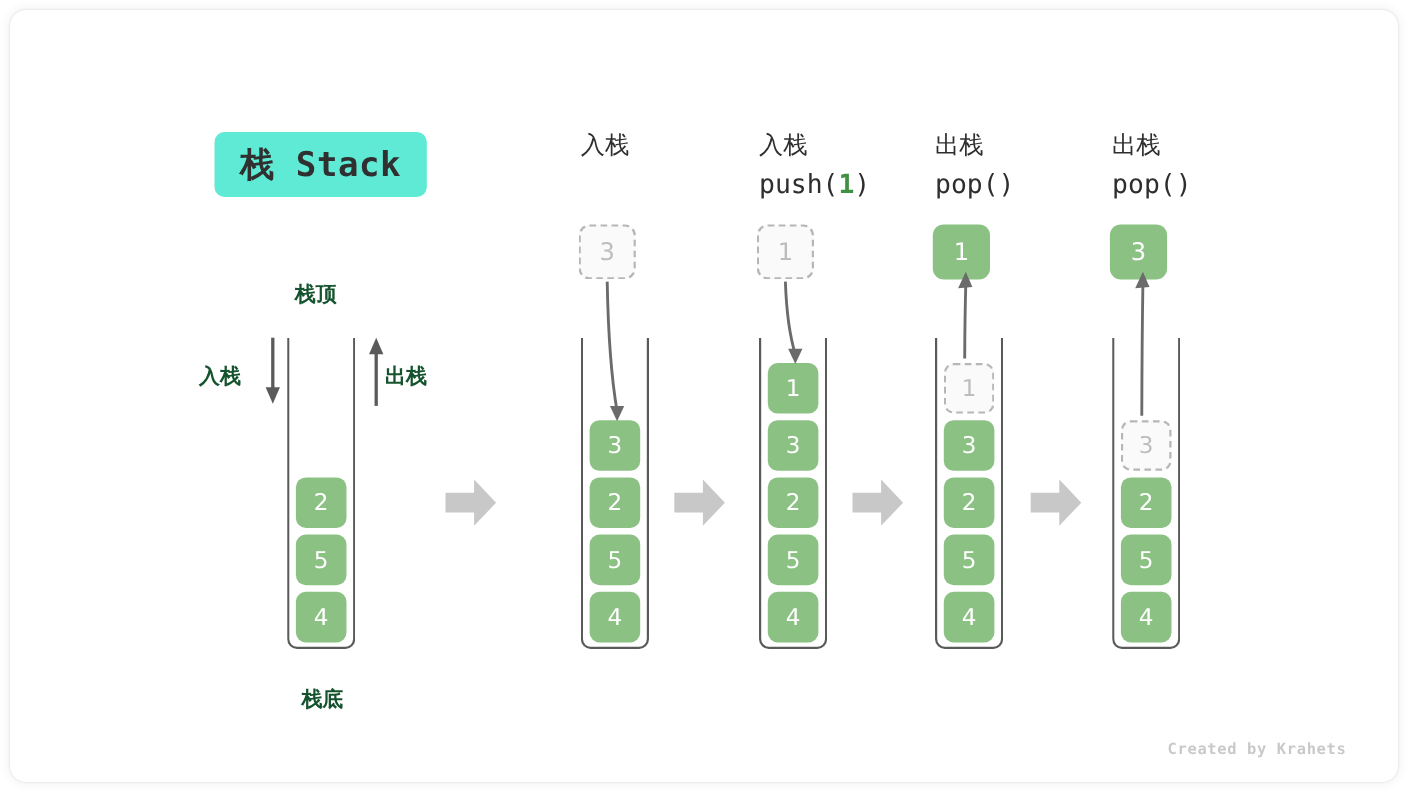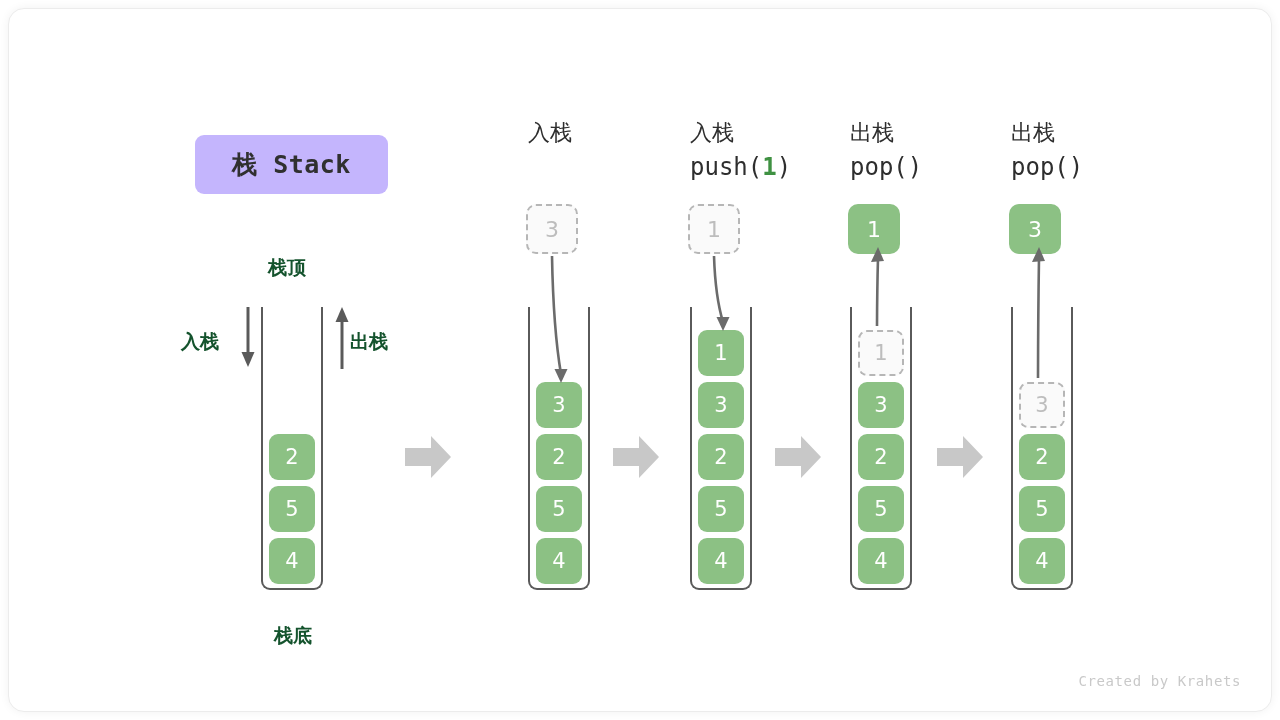--- a/index.html
+++ b/index.html
@@ -16,27 +16,27 @@
     background: #ffffff;
     border-radius: 16px;
     border: 1px solid #ececec;
     box-shadow: 0 0 10px rgba(0,0,0,0.055);
     overflow: hidden;
   }
   .abs { position: absolute; }
 
   
   #title-badge {
-    left: 186px; top: 126px;
+    left: 186px; top: 111px;
     width: 193px; height: 59px;
-    background: #c4b5fd;
+    background: #5eead4;
     border-radius: 9px;
     display: flex; align-items: center; justify-content: center;
     font-family: "DejaVu Sans Mono", monospace;
-    font-size: 25px;
+    font-size: 31px;
     font-weight: bold;
     color: #303030;
     letter-spacing: 0.5px;
   }
 
   
   .cjk-label {
     font-family: "DejaVu Sans", sans-serif;
     font-size: 19px;
     font-weight: bold;
@@ -97,25 +97,26 @@
     border-radius: 10px;
     font-size: 22px;
   }
   .cell.pill.ghost { width: 52px; height: 50px; }
 
   
   .chevron { width: 46px; height: 42px; }
 
   
   #footer {
-    right: 30px; bottom: 22px;
+    right: 47px; bottom: 22px;
     font-family: "DejaVu Sans Mono", monospace;
     font-size: 14px;
     color: #c9c9c9;
     letter-spacing: 0.6px;
+    font-weight: bold;
   }
 
   svg { overflow: visible; display: block; }
 </style>
 </head>
 <body>
 
 <div id="card">
 
   <div class="abs" id="title-badge">栈 Stack</div>

